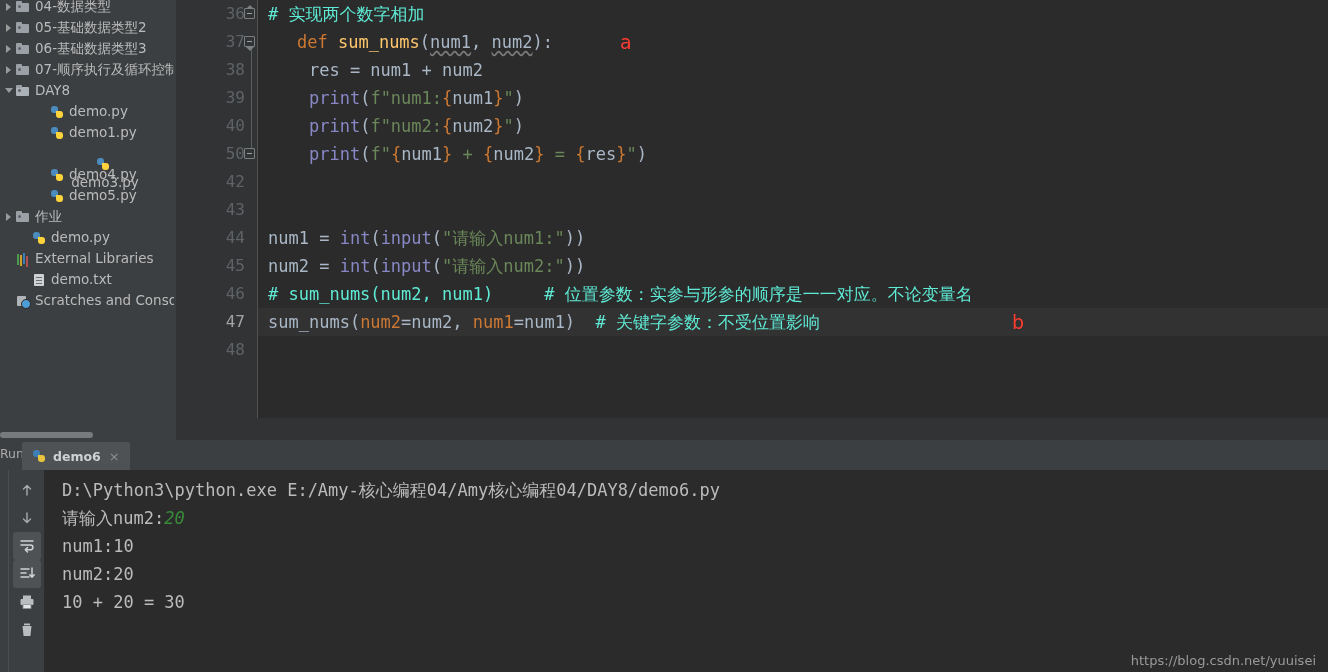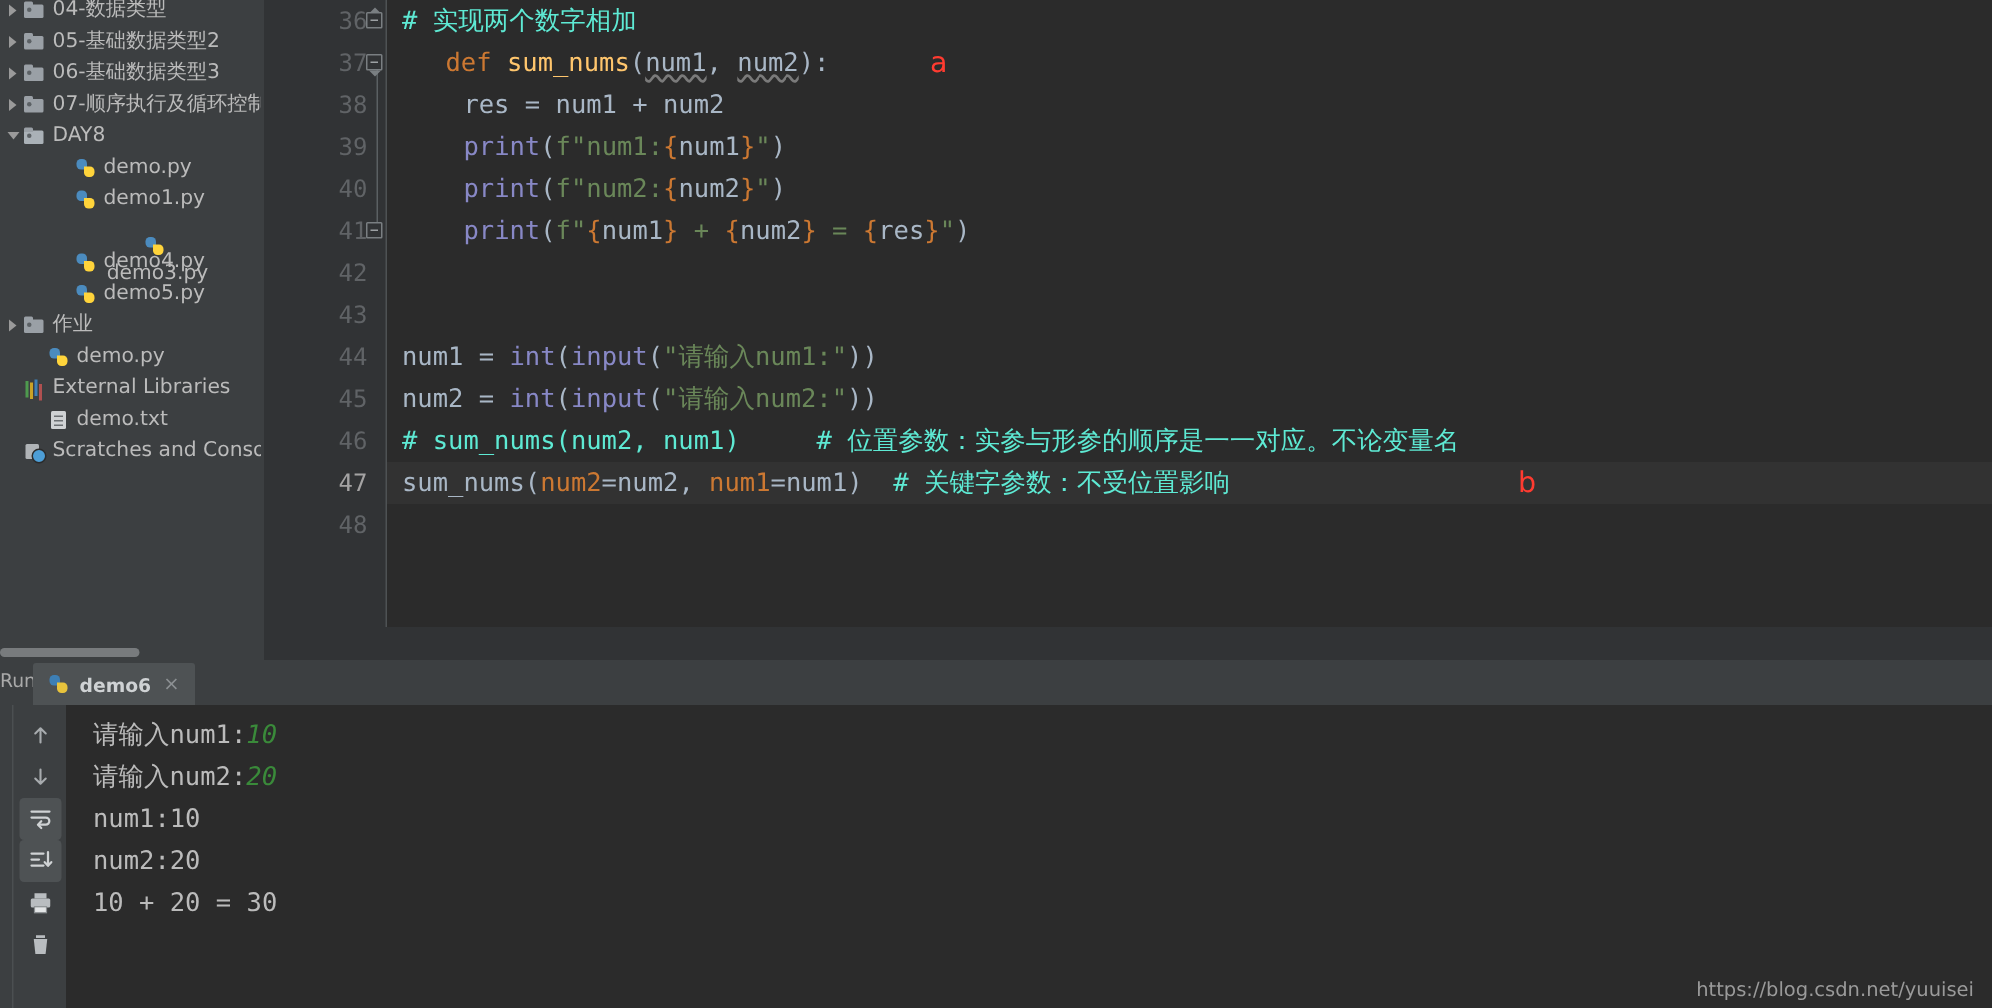--- a/index.html
+++ b/index.html
@@ -312,21 +312,21 @@
     <div id="code-area"></div>
     <div id="code-bottom-strip"></div>
     <div id="gutter">
       <div id="gutter-sep"></div>
       <div id="gutter-lines">
           <div class="gl" style="top: 0px;">36</div>
           <div class="gl" style="top: 28px;">37</div>
           <div class="gl" style="top: 56px;">38</div>
           <div class="gl" style="top: 84px;">39</div>
           <div class="gl" style="top: 112px;">40</div>
-          <div class="gl" style="top: 140px;">41</div>
+          <div class="gl" style="top: 140px;">50</div>
           <div class="gl" style="top: 168px;">42</div>
           <div class="gl" style="top: 196px;">43</div>
           <div class="gl" style="top: 224px;">44</div>
           <div class="gl" style="top: 252px;">45</div>
           <div class="gl" style="top: 280px;">46</div>
           <div class="gl current" style="top: 308px;">47</div>
           <div class="gl" style="top: 336px;">48</div>
         </div>
       <div id="fold-line"></div>
       <div class="fold cap" style="left:68px; top:8px;">
@@ -405,21 +405,21 @@
       </div>
       <div class="ctool" style="top:146px;">
         <svg width="18" height="18" viewBox="0 0 18 18">
           <rect x="6" y="2.5" width="6" height="1.8" fill="#b9bdc0"></rect>
           <path d="M4.5 5 H13.5 L12.4 15 H5.6 Z" fill="#b9bdc0"></path>
         </svg>
       </div>
     </div>
 
     <div id="console">
-        <div class="oline"><span>请输入num1:</span><span class="inp">10</span></div>
+        <div class="oline"><span>D:\Python3\python.exe E:/Amy-核心编程04/Amy核心编程04/DAY8/demo6.py</span></div>
         <div class="oline"><span>请输入num2:</span><span class="inp">20</span></div>
         <div class="oline"><span>num1:10</span></div>
         <div class="oline"><span>num2:20</span></div>
         <div class="oline"><span>10 + 20 = 30</span></div>
       </div>
     <div id="watermark">https://blog.csdn.net/yuuisei</div>
   </div>
 </div>
 
 </body></html>

